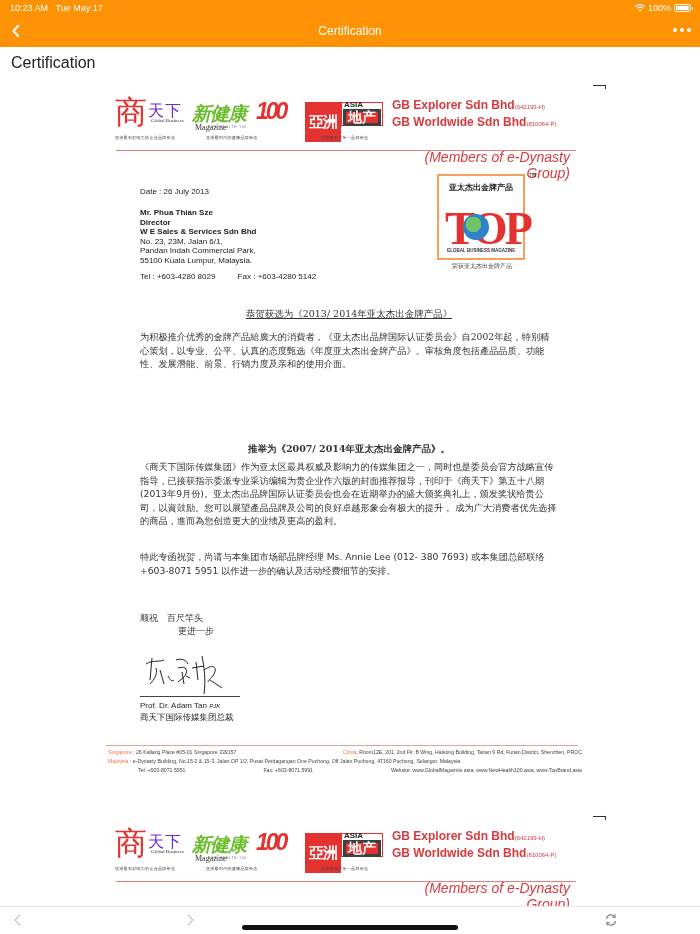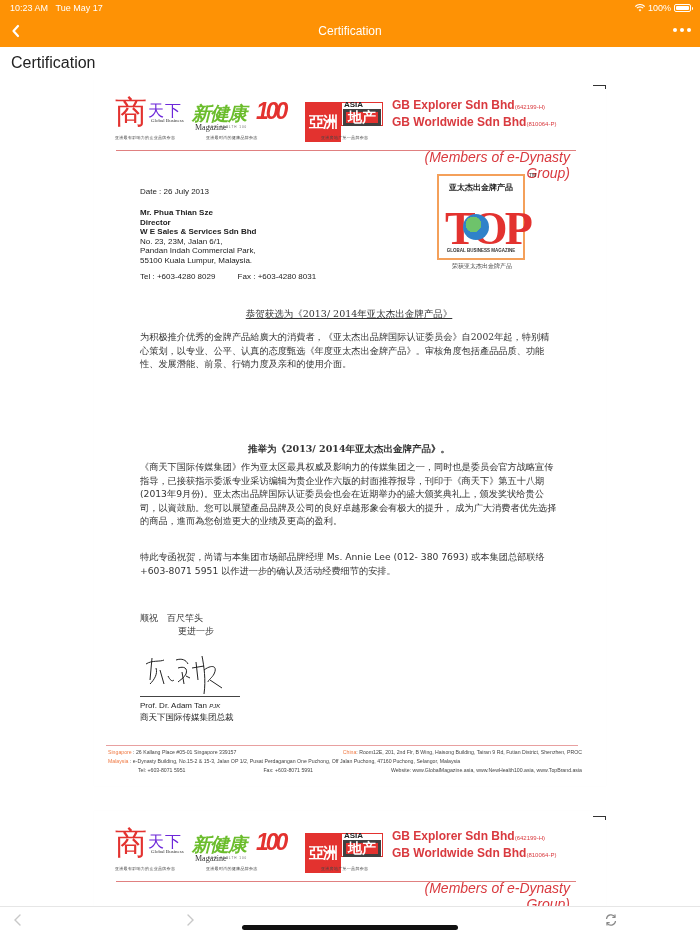--- a/index.html
+++ b/index.html
@@ -160,39 +160,39 @@
 
       <div class="addr-date">Date : 26 July 2013</div>
       <div class="addr-block" style="top:128px;">
         <div class="b">Mr. Phua Thian Sze</div>
         <div class="b">Director</div>
         <div class="b">W E Sales &amp; Services Sdn Bhd</div>
         <div>No. 23, 23M, Jalan 6/1,</div>
         <div>Pandan Indah Commercial Park,</div>
         <div>55100 Kuala Lumpur, Malaysia.</div>
       </div>
-      <div class="addr-tel">Tel : +603-4280 8029          Fax : +603-4280 8031</div>
+      <div class="addr-tel">Tel : +603-4280 8029          Fax : +603-4280 5142</div>
 
       <div class="top-logo">
         <div class="top-frame">
           <div class="top-head">亚太杰出金牌产品</div>
           <div class="top-letters">TOP</div>
           <div class="top-globe"></div>
           <div class="top-sub">GLOBAL BUSINESS MAGAZINE</div>
         </div>
         <span class="top-tm">TM</span>
         <div class="top-caption">荣获亚太杰出金牌产品</div>
       </div>
 
       <div class="cn" style="top:228px;height:14px;">
         <div class="cn-title">恭贺获选为《2013/ 2014年亚太杰出金牌产品》</div>
       </div>
       <div class="cn p1">为积极推介优秀的金牌产品給廣大的消費者，《亚太杰出品牌国际认证委员会》自2002年起，特别精心策划，以专业、公平、认真的态度甄选《年度亚太杰出金牌产品》。审核角度包括產品品质、功能性、发展潛能、前景、行销力度及亲和的使用介面。</div>
       <div class="cn" style="top:363px;height:14px;">
-        <div class="cn-title" style="text-decoration:none;font-weight:bold;">推举为《2013/ 2014年亚太杰出金牌产品》。</div>
+        <div class="cn-title" style="text-decoration:none;font-weight:bold;">推举为《2007/ 2014年亚太杰出金牌产品》。</div>
       </div>
       <div class="cn p3">《商天下国际传媒集团》作为亚太区最具权威及影响力的传媒集团之一，同时也是委员会官方战略宣传指导，已接获指示委派专业采访编辑为贵企业作六版的封面推荐报导，刊印于《商天下》第五十八期(2013年9月份)。亚太杰出品牌国际认证委员会也会在近期举办的盛大颁奖典礼上，颁发奖状给贵公司，以資鼓励。您可以展望產品品牌及公司的良好卓越形象会有极大的提升， 成为广大消费者优先选择的商品，進而為您创造更大的业绩及更高的盈利。</div>
       <div class="cn p4"><span>特此专函祝贺，尚请与本集团市场部品牌经理 </span><span class="sans">Ms. Annie Lee  (012-  380 7693)</span><span> 或本集团总部联络</span><span class="sans">+603-8071 5951</span><span> 以作进一步的确认及活动经费细节的安排。</span></div>
 
       <div class="closing">
         <div>顺祝　百尺竿头</div>
         <div class="indent" style="padding-left:38px;">更进一步</div>
       </div>
 
       <svg class="signature" viewBox="0 0 84 46">

